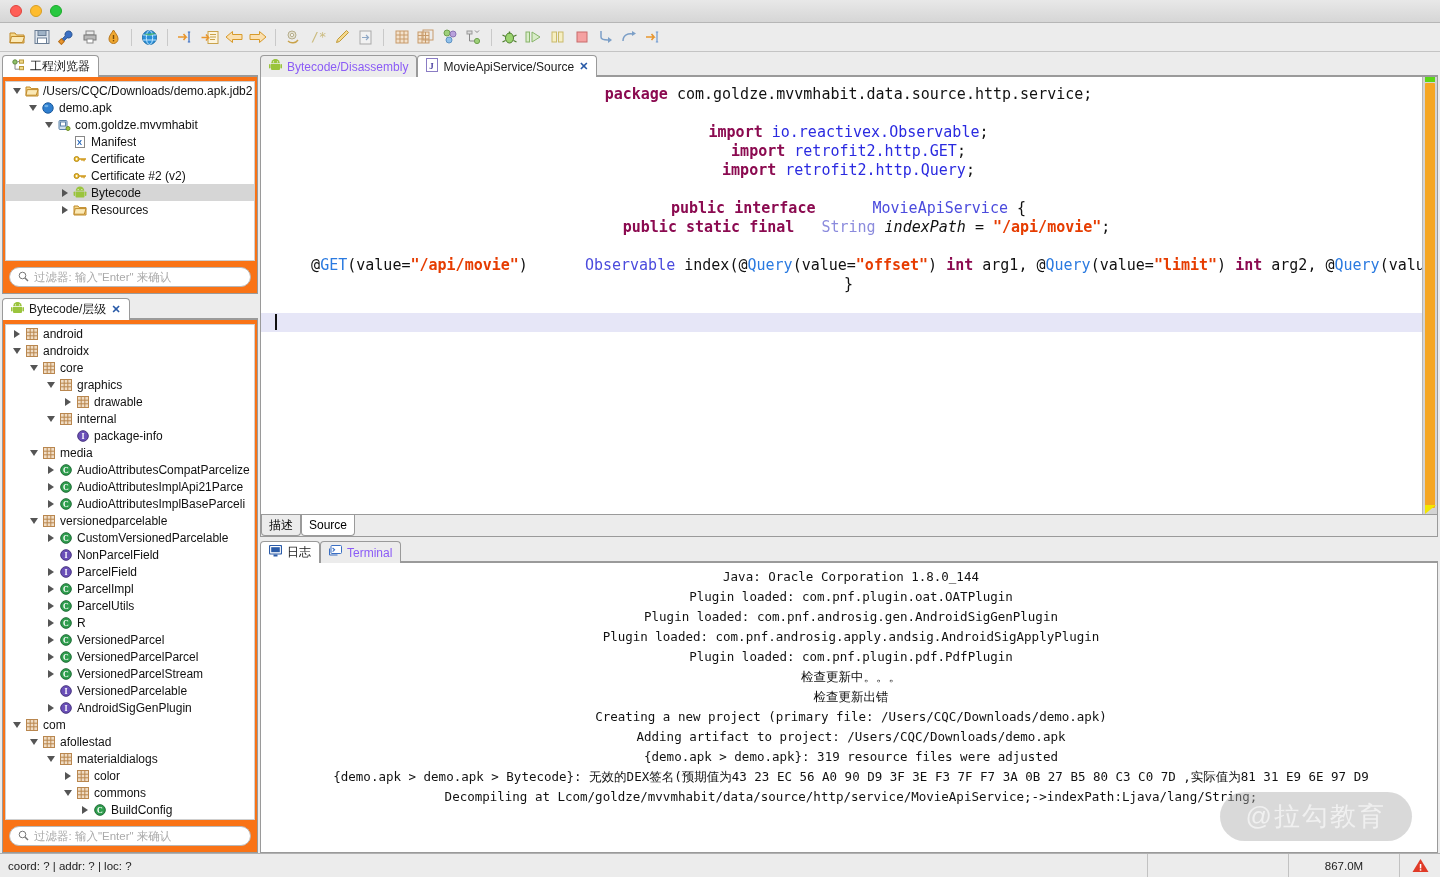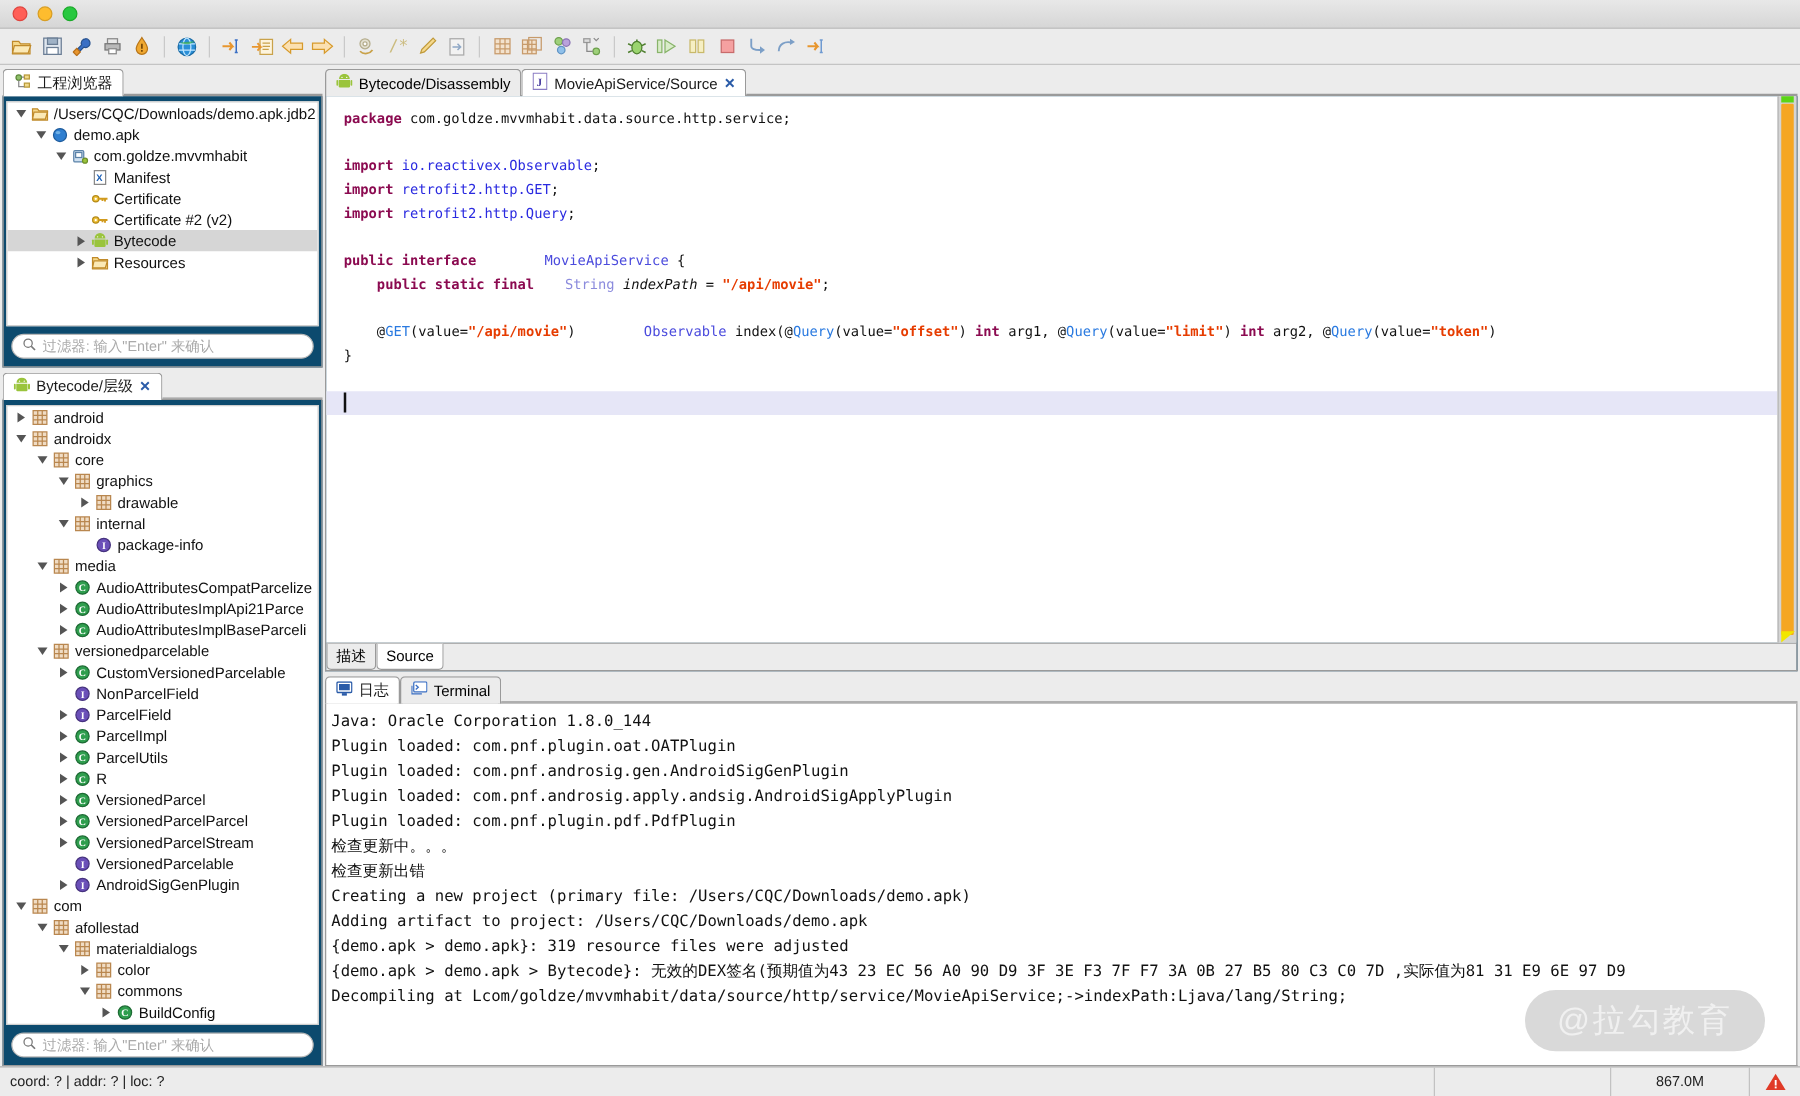--- a/index.html
+++ b/index.html
@@ -46,21 +46,21 @@
     width: 23px; height: 23px;
     display: flex; align-items: center; justify-content: center;
     border-radius: 3px; cursor: default;
   }
   .tbtn svg { display: block; }
   .tsep { width: 1px; height: 17px; background: #c9c9c9; margin: 0 5px; }
 
   
   .body {
     flex: 1; display: flex; min-height: 0;
-    padding: 2px 2px 0 2px; gap: 2px;
+    padding: 2px 2px 0 2px; gap: 2px; text-align: center;
   }
   .left-col {
     width: 256px; min-width: 256px;
     display: flex; flex-direction: column; gap: 3px;
   }
   .right-col { flex: 1; display: flex; flex-direction: column; gap: 3px; min-width: 0; }
 
   
   .panel { display: flex; flex-direction: column; min-height: 0; }
   .tabstrip {
@@ -72,27 +72,27 @@
   .tab {
     display: flex; align-items: center; gap: 5px;
     height: 22px; padding: 0 8px;
     font-size: 12px; color: #1a1a1a;
     border: 1px solid #9a9a9a; border-bottom: none;
     border-top-left-radius: 4px; border-top-right-radius: 4px;
     background: #f7f7f7; position: relative; top: 1px;
     cursor: default; white-space: nowrap;
   }
   .tab.active { background: #ffffff; z-index: 2; }
-  .tab.inactive { background: #ececec; color: #000000; }
+  .tab.inactive { background: #ececec; color: #8b5cf6; }
   .tab .closer { font-size: 11px; color: #2a5ba8; font-weight: bold; }
   .tabstrip .filler { flex: 1; border-bottom: 1px solid #9a9a9a; height: 22px; }
 
   .panel-body {
     flex: 1; min-height: 0;
-    background: #0c4a6e;
+    background: #f97316;
     border: 1px solid #9a9a9a; border-top: none;
     display: flex; flex-direction: column;
   }
 
   
   .tree-wrap {
     flex: 1; min-height: 0; overflow: hidden;
     padding: 4px 2px 2px 2px; position: relative;
   }
   .tree-inner { border: 1px solid #cfcfcf; height: 100%; overflow: hidden; background: #fff; }
@@ -115,21 +115,21 @@
     height: 20px; border: 1px solid #b8b8b8; border-radius: 10px;
     background: #fff; display: flex; align-items: center; gap: 5px;
     padding: 0 8px; font-size: 11.5px; color: #aaa;
   }
 
   
   .editor-area { flex: 1; min-height: 0; display: flex; background: #fff; position: relative; }
   .code {
     flex: 1; min-width: 0; overflow: hidden;
     font-family: "DejaVu Sans Mono", monospace;
-    font-size: 11px; line-height: 19px;
+    font-size: 15px; line-height: 19px;
     padding: 8px 0 0 0; position: relative;
     white-space: pre;
   }
   .cline { height: 19px; padding-left: 14px; white-space: pre; }
   .cline.caret { background: #e6e6f7; position: relative; }
   .cline.caret::before {
     content: ""; position: absolute; left: 14px; top: 1px;
     width: 1.5px; height: 16px; background: #111;
   }
   .kw { color: #8b0a50; font-weight: bold; }

